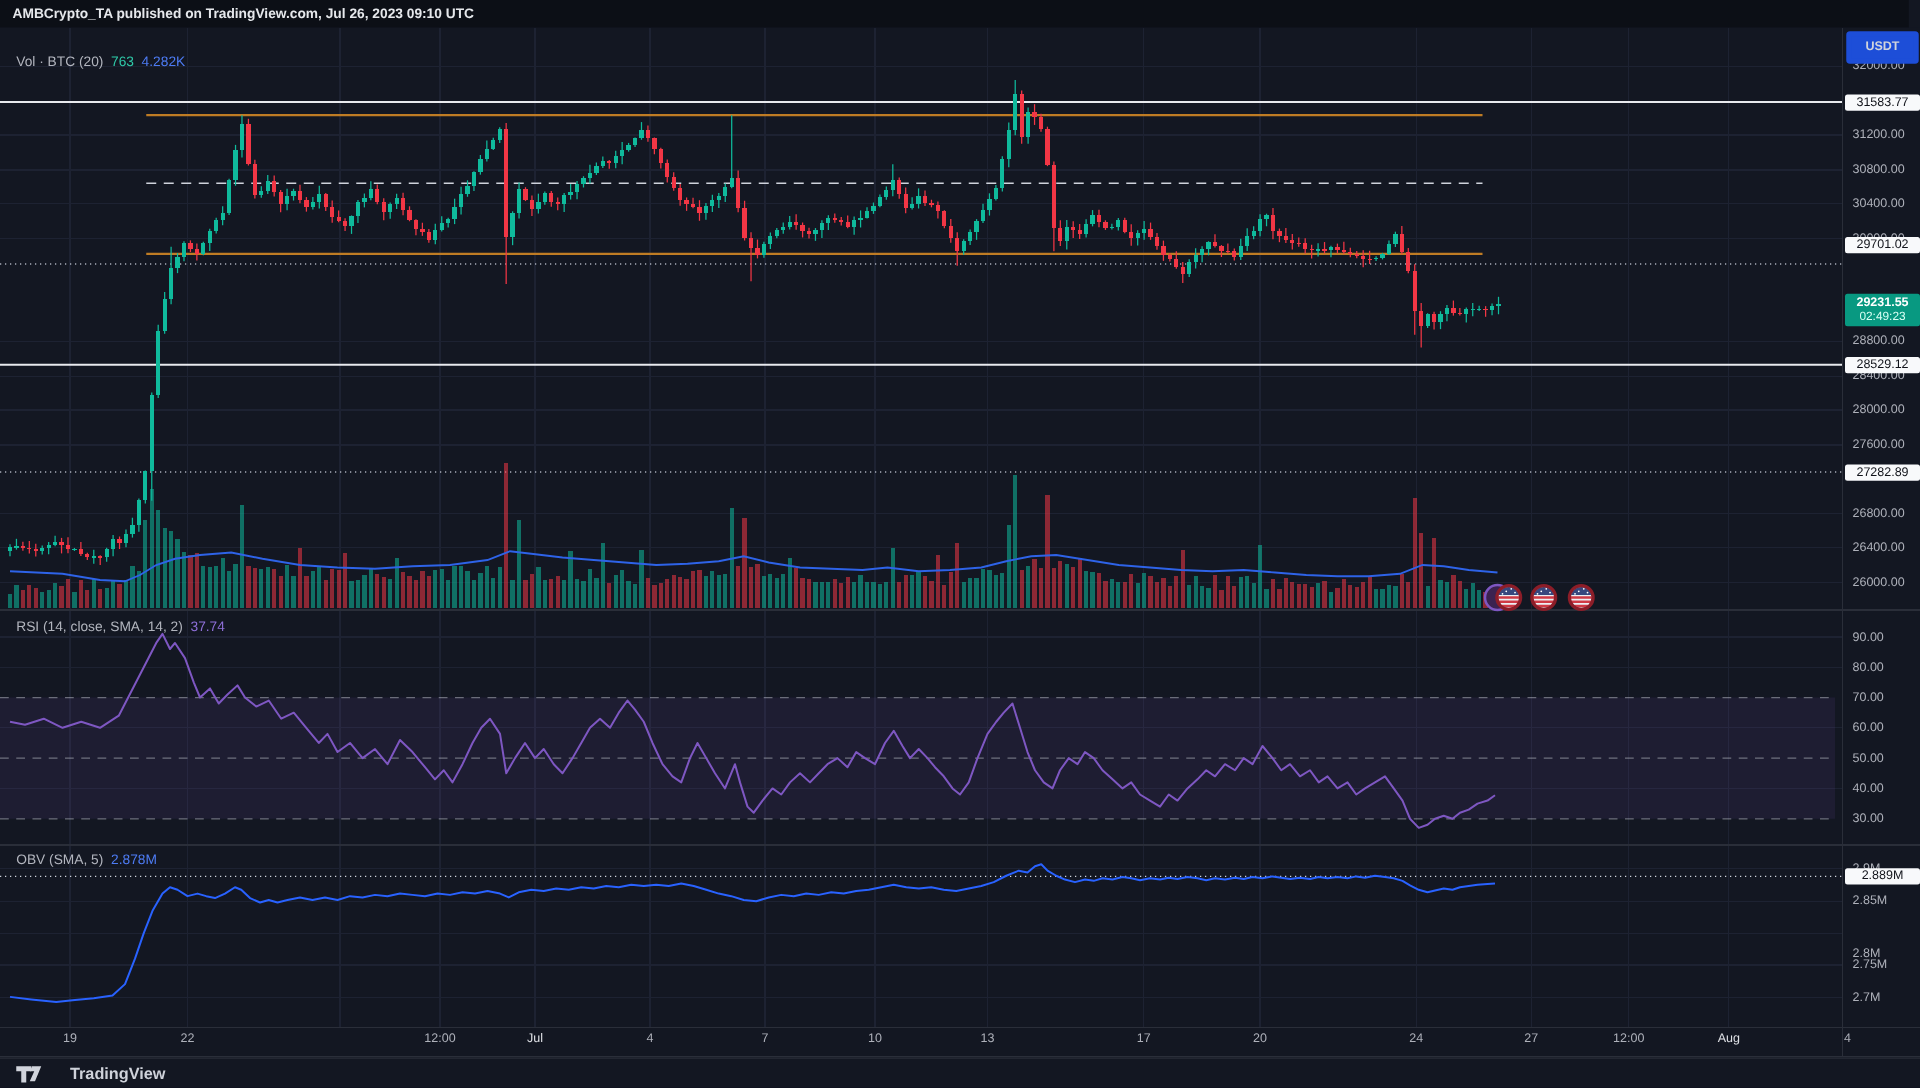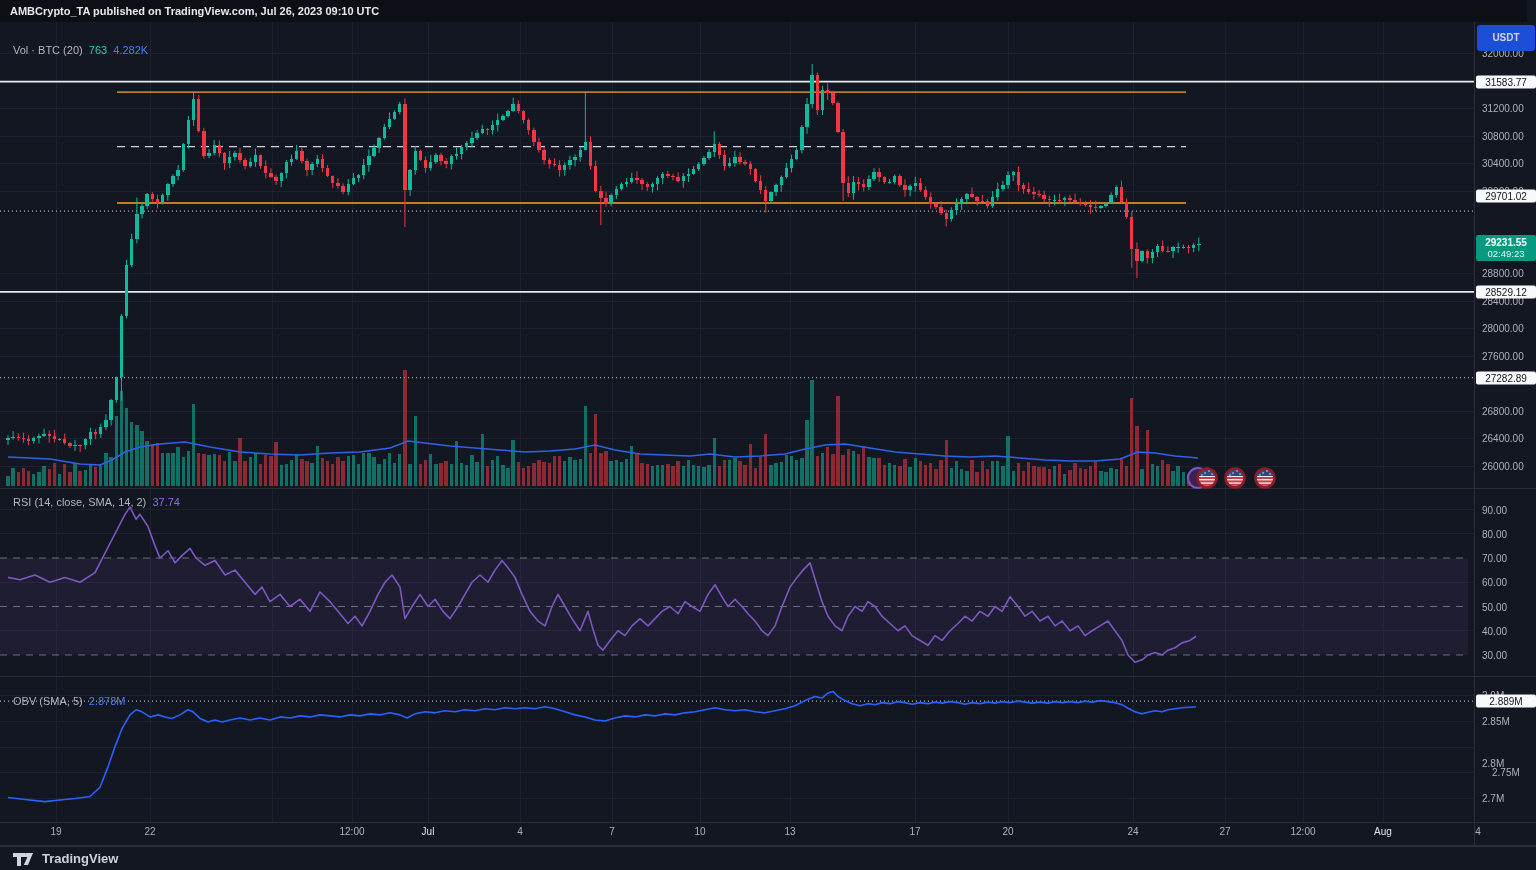--- a/index.html
+++ b/index.html
@@ -12,21 +12,21 @@
   .legend .blue{color:#4d7bf3;}
   .legend .purple{color:#8e6fd8;}
   .axis-label{position:absolute;left:1482px;transform:translateY(-50%);font-size:10px;color:#aeb1ba;z-index:10;}
   .time-label{position:absolute;top:831px;transform:translate(-50%,-50%);font-size:10px;color:#aeb1ba;z-index:10;}
   .time-label.bright{color:#dfe1e6;}
   .badge{position:absolute;left:1476px;width:56px;transform:translateY(-50%);background:#f8f9fb;color:#11131a;font-size:10px;text-align:center;padding:1px 2px;border-radius:2px;z-index:15;}
   .badge.green{background:#089981;color:#fff;padding:2px 2px;}
   .badge.green .cd{font-size:9.5px;color:#d7fff4;}
   .usdt{position:absolute;left:1477px;top:25px;width:50px;height:18px;border:4px solid #1d4ed8;border-radius:3px;color:#d1d4dc;font-size:10px;font-weight:bold;text-align:center;line-height:18px;background:#1d4ed8;z-index:25;}
   .bottombar{position:absolute;left:0;top:846px;width:1536px;height:24px;background:#131722;border-top:1px solid #2a2e39;z-index:25;display:flex;align-items:center;padding-left:12px;box-sizing:border-box;}
-  .brand{color:#cfd2da;font-size:13px;font-weight:bold;margin-left:8px;}
+  .brand{color:#cfd2da;font-size:13px;font-weight:bold;margin-left:22px;}
 </style>
 </head>
 <body>
 
 <div class="root">
   <div class="topbar">
     <span>AMBCrypto_TA published on TradingView.com, Jul 26, 2023 09:10 UTC</span>
   </div>
 
   <svg id="chart" class="canvas" width="1536" height="870">
@@ -866,21 +866,21 @@
 
   <div class="legend" style="left:13px;top:44px;">
     <span class="dim">Vol · BTC (20)</span>&nbsp;
     <span class="up">763</span>&nbsp;
     <span class="blue">4.282K</span>
   </div>
   <div class="legend" style="left:13px;top:496px;">
     <span class="dim">RSI (14, close, SMA, 14, 2)</span>&nbsp;
     <span class="purple">37.74</span>
   </div>
-  <div class="legend" style="left:13px;top:682px;margin-top:13px;">
+  <div class="legend" style="left:13px;top:682px;">
     <span class="dim">OBV (SMA, 5)</span>&nbsp;
     <span class="blue">2.878M</span>
   </div>
 
   <div class="usdt">USDT</div>
 
   <div id="axis-labels">
       <div class="axis-label" style="top: 53px;">32000.00</div>
       <div class="axis-label" style="top: 108px;">31200.00</div>
       <div class="axis-label" style="top: 136px;">30800.00</div>
@@ -896,21 +896,21 @@
       <div class="axis-label" style="top: 510px;">90.00</div>
       <div class="axis-label" style="top: 534px;">80.00</div>
       <div class="axis-label" style="top: 558px;">70.00</div>
       <div class="axis-label" style="top: 582px;">60.00</div>
       <div class="axis-label" style="top: 607px;">50.00</div>
       <div class="axis-label" style="top: 631px;">40.00</div>
       <div class="axis-label" style="top: 655px;">30.00</div>
       <div class="axis-label" style="top: 695px;">2.9M</div>
       <div class="axis-label" style="top: 721px;">2.85M</div>
       <div class="axis-label" style="top: 763px;">2.8M</div>
-      <div class="axis-label" style="top: 772px; margin-left: 10px;">2.75M</div>
+      <div class="axis-label" style="top: 772px;">2.75M</div>
       <div class="axis-label" style="top: 798px;">2.7M</div>
     </div>
   <div id="badges">
       <div class="badge" style="top: 82px;">31583.77</div>
       <div class="badge" style="top: 196px;">29701.02</div>
       <div class="badge" style="top: 292px;">28529.12</div>
       <div class="badge" style="top: 378px;">27282.89</div>
       <div class="badge" style="top: 701px;">2.889M</div>
     </div>
 

